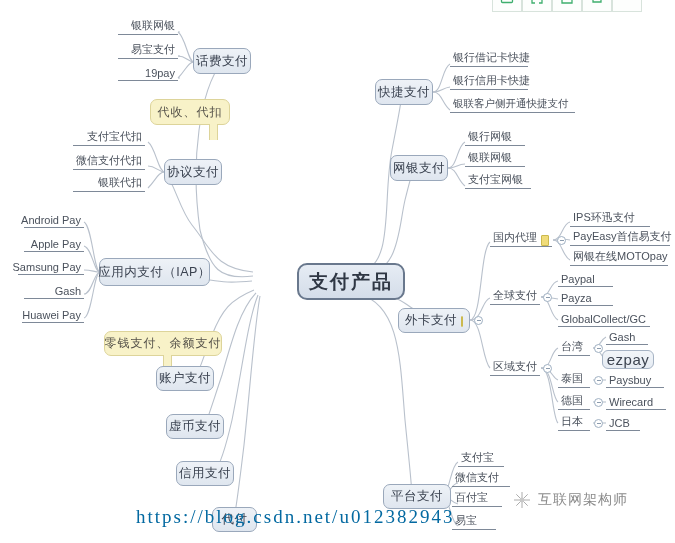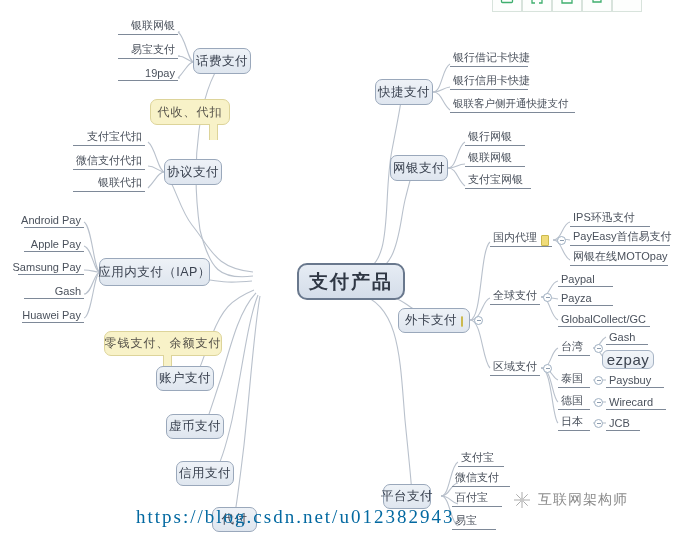--- a/index.html
+++ b/index.html
@@ -310,21 +310,21 @@
   <div class="leaf right" style="left:606px;top:373px;width:58px;height:15px;">Paysbuy</div>
 
   <div class="leaf right" style="left:558px;top:395px;width:32px;height:15px;">德国</div>
   <div class="collapse" style="left:594px;top:398px;"></div>
   <div class="leaf right" style="left:606px;top:395px;width:60px;height:15px;">Wirecard</div>
 
   <div class="leaf right" style="left:558px;top:416px;width:32px;height:15px;">日本</div>
   <div class="collapse" style="left:594px;top:419px;"></div>
   <div class="leaf right" style="left:606px;top:416px;width:34px;height:15px;">JCB</div>
 
-  <div class="node box lvl1" style="left:383px;top:484px;width:48px;height:25px;">平台支付</div>
+  <div class="node box lvl1" style="left:383px;top:484px;width:68px;height:25px;">平台支付</div>
   <div class="leaf right" style="left:458px;top:452px;width:46px;height:15px;">支付宝</div>
   <div class="leaf right" style="left:452px;top:472px;width:58px;height:15px;">微信支付</div>
   <div class="leaf right" style="left:452px;top:492px;width:50px;height:15px;">百付宝</div>
   <div class="leaf right" style="left:452px;top:515px;width:44px;height:15px;">易宝</div>
 
   <div class="wm-url">https://blog.csdn.net/u012382943</div>
 
   <div class="wm-brand">
     <svg class="wm-flower" viewBox="0 0 20 20">
       <g stroke="#9a9a9a" stroke-width="1" fill="none">

